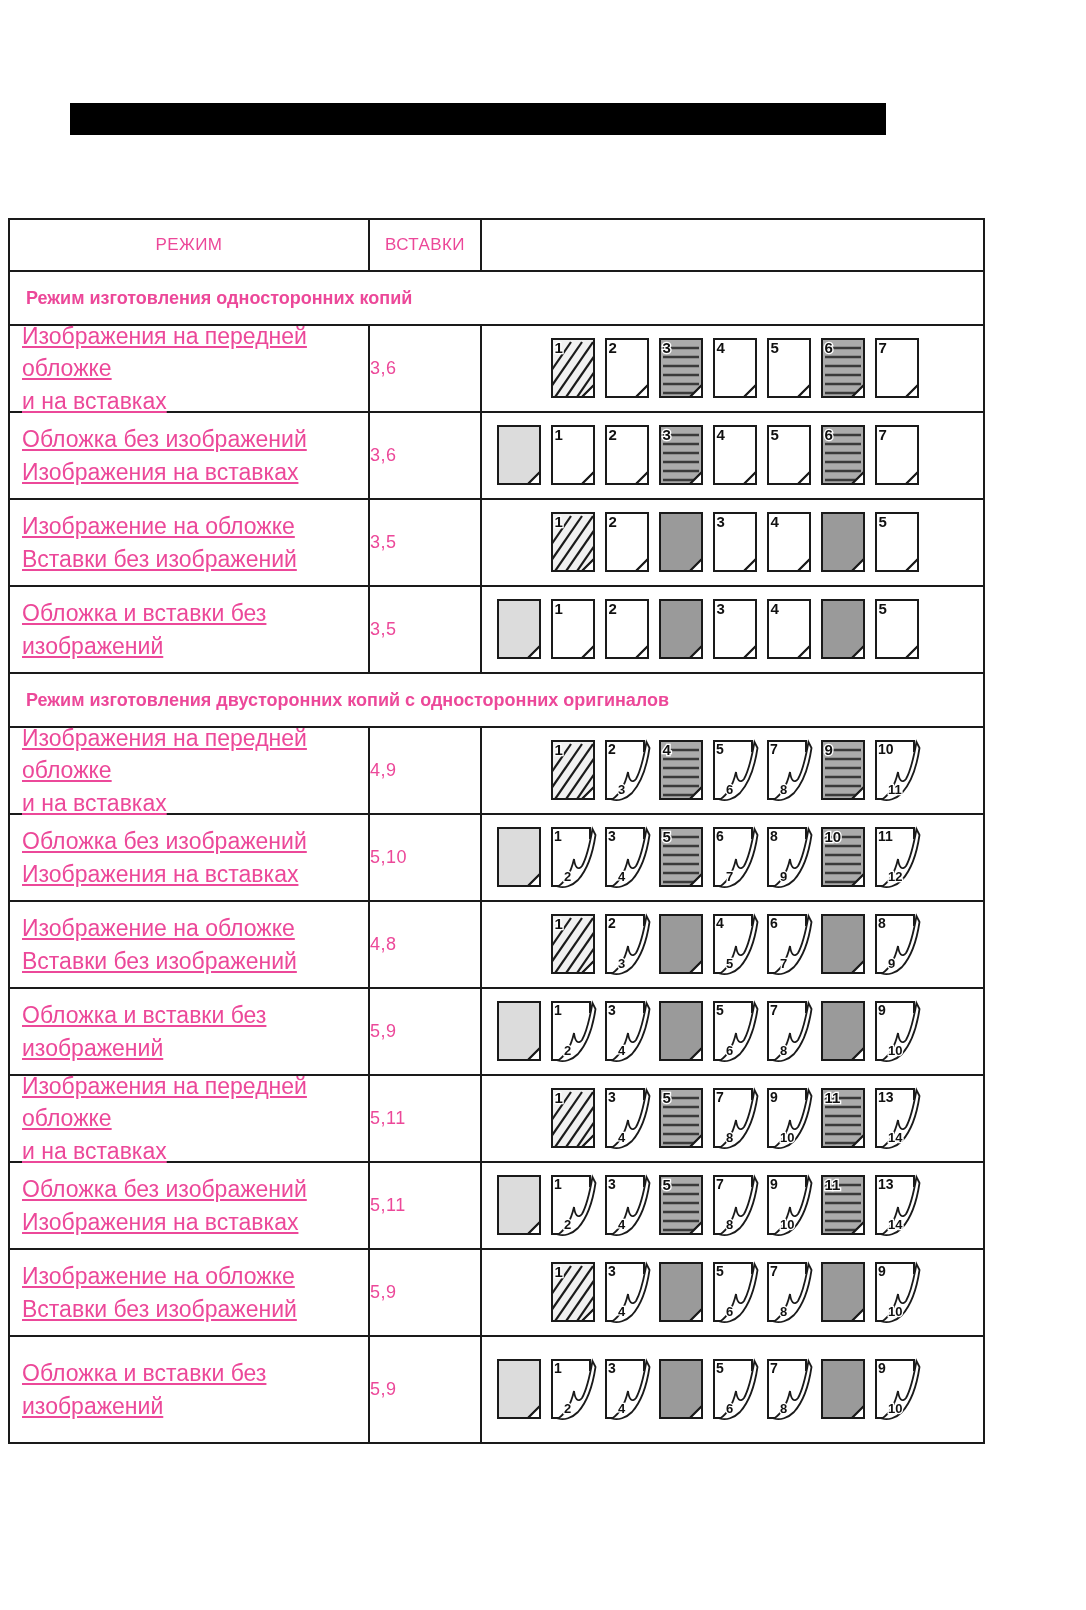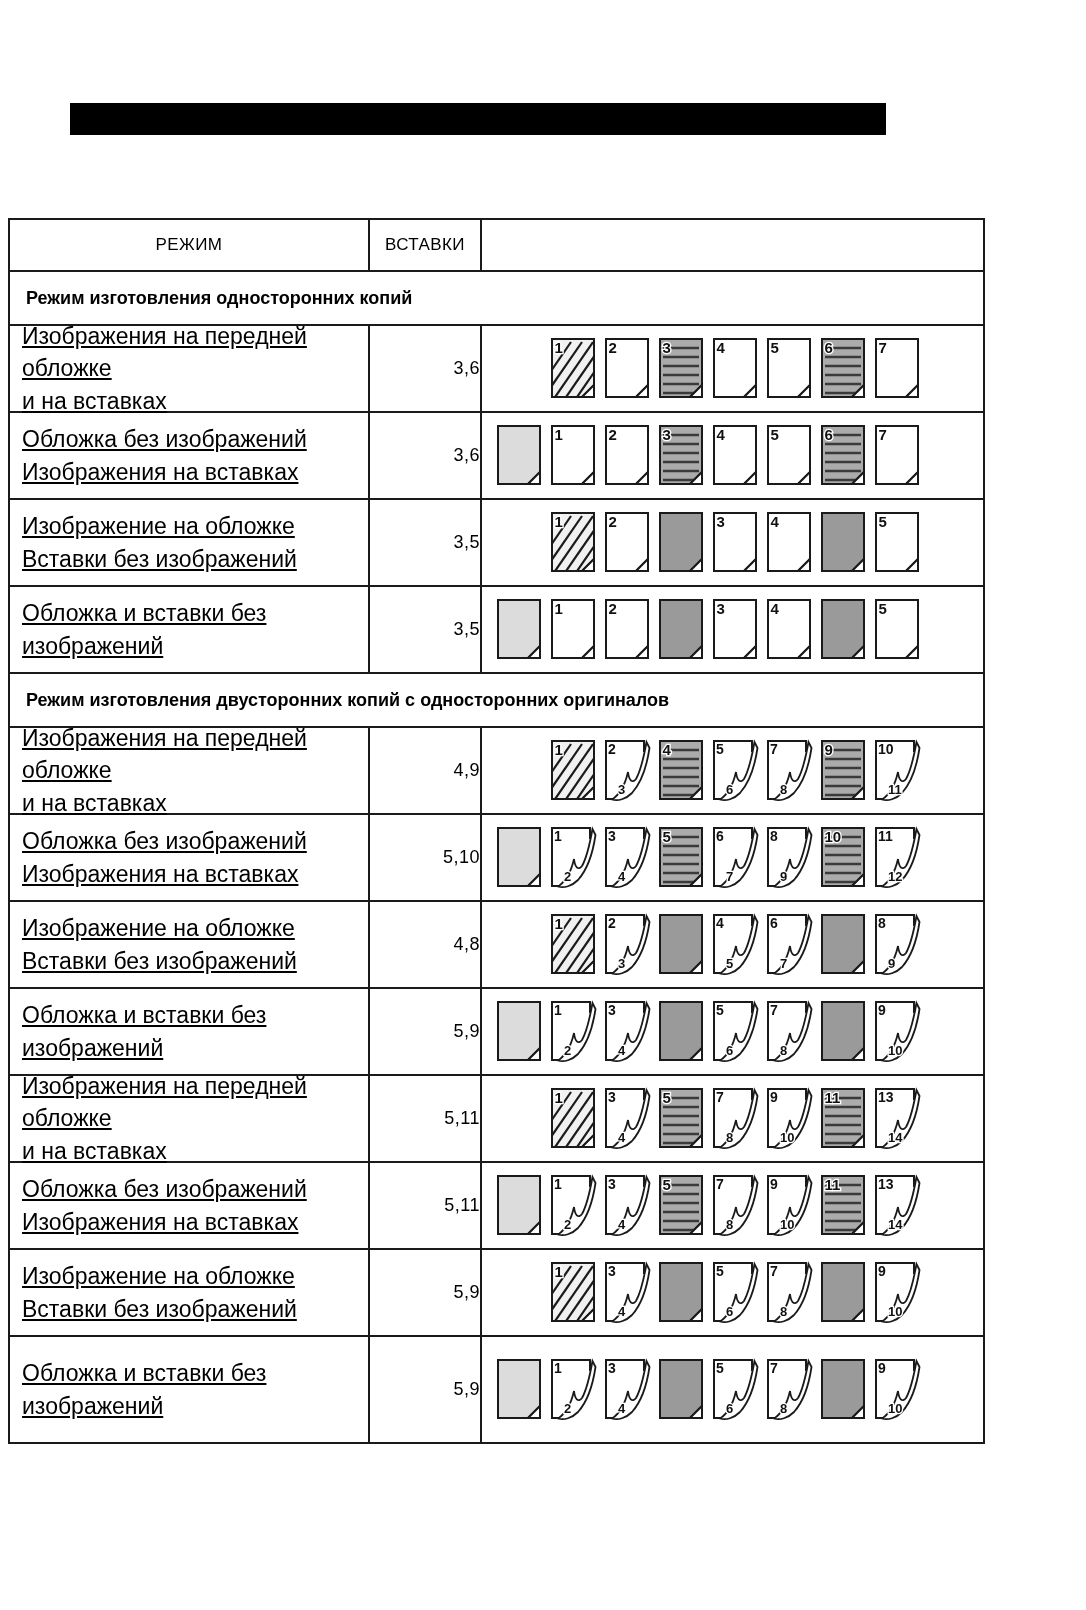--- a/index.html
+++ b/index.html
@@ -1,25 +1,25 @@
 <!DOCTYPE html>
 <html><head>
 <meta charset="utf-8">
 <style>
   html,body{margin:0;padding:0;background:#fff;}
   .stage{position:relative;width:1086px;height:1592px;background:#ffffff;overflow:hidden;
-         font-family:"Liberation Sans",sans-serif;color:#000000;}
+         font-family:"Liberation Sans",sans-serif;color:#ec4899;}
   .redacted{position:absolute;left:70px;top:103px;width:816px;height:32px;background:#000;}
   .tbl{position:absolute;left:8px;top:218px;width:973px;border:2px solid #1a1a1a;background:#fff;}
   .tr{display:flex;border-top:2px solid #1a1a1a;}
   .tbl > .tr:first-child{border-top:none;}
   .tr.head{height:50px;}
   .c{box-sizing:border-box;}
   .c1{width:360px;border-right:2px solid #1a1a1a;display:flex;align-items:center;}
-  .c2{width:112px;border-right:2px solid #1a1a1a;display:flex;align-items:center;justify-content:flex-end;}
+  .c2{width:112px;border-right:2px solid #1a1a1a;display:flex;align-items:center;justify-content:flex-start;}
   .c3{flex:1;display:flex;align-items:center;min-width:0;}
   .head .c1,.head .c2,.head .c3{justify-content:center;font-size:17px;letter-spacing:0.4px;}
   .sec{width:100%;display:flex;align-items:center;height:52px;padding-left:16px;
        font-weight:bold;font-size:18px;}
   .row{height:85px;}
   .row.tall{height:105px;}
   .mode{padding:0 12px;font-size:23px;line-height:1.4;white-space:pre-line;text-decoration:underline;}
   .val{font-size:18px;letter-spacing:0.5px;}
   .diagram{display:flex;align-items:center;}
   .pg{margin-right:2px;flex:none;}

